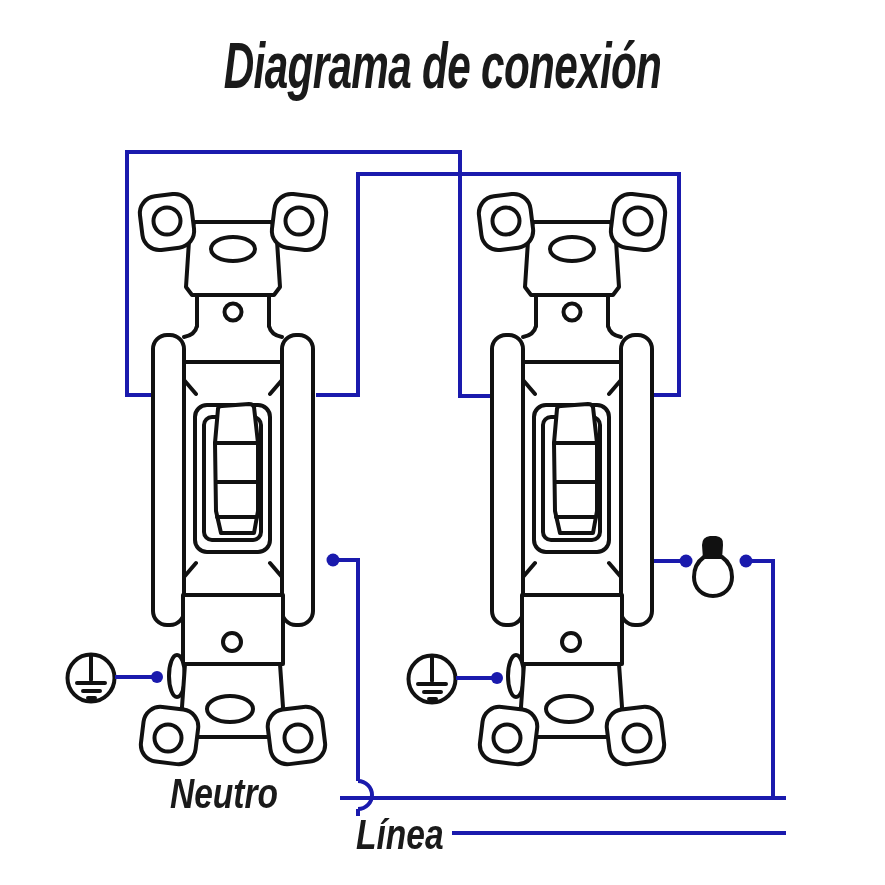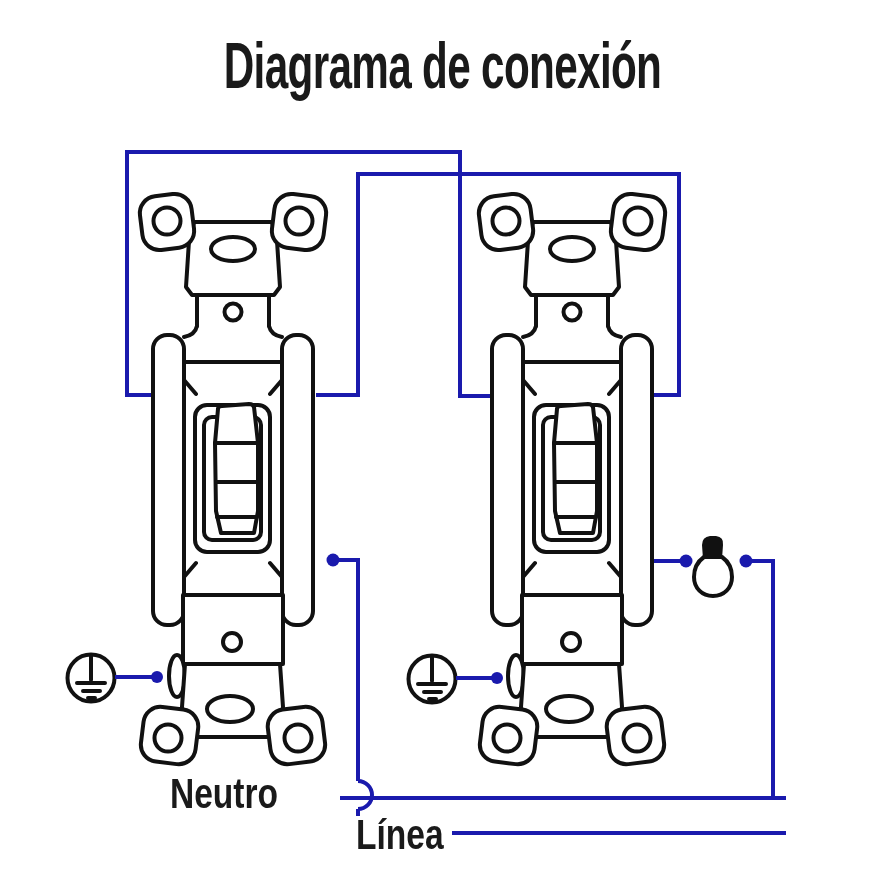--- a/index.html
+++ b/index.html
@@ -4,21 +4,21 @@
 <style>
   :root{
     --wire:#1A1AAD;
     --ink:#111111;
     --title_ink:#1a1a1a;
     --background:#ffffff;
   }
   html,body{margin:0;padding:0;background:var(--background);}
   .canvas{
     position:relative;width:786px;height:885px;background:var(--background);
-    font-family:"Liberation Sans", sans-serif;overflow:hidden;
+    font-family:"Liberation Sans", sans-serif;overflow:hidden;font-style:italic;
   }
   .diagram-title{
     position:absolute;top:34px;left:0;width:885px;text-align:center;
     font-size:64px;font-weight:bold;color:var(--title_ink);
     transform:scaleX(0.66);transform-origin:50% 50%;
     letter-spacing:-1px;line-height:1;white-space:nowrap;
   }
   .wire-label{
     position:absolute;font-size:43px;font-weight:bold;color:var(--title_ink);
     transform:scaleX(0.78);transform-origin:0 0;line-height:1;white-space:nowrap;

